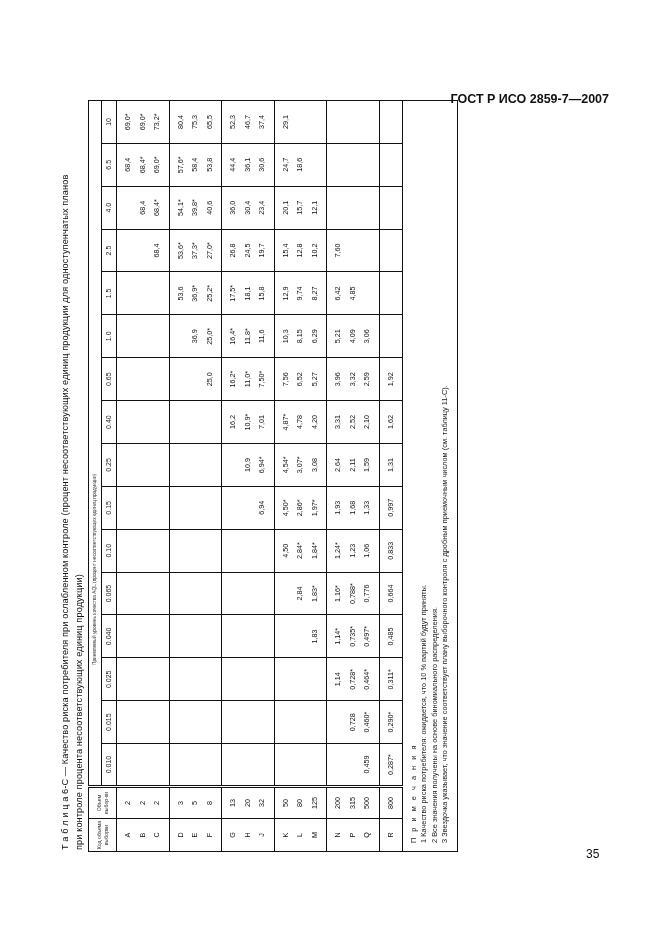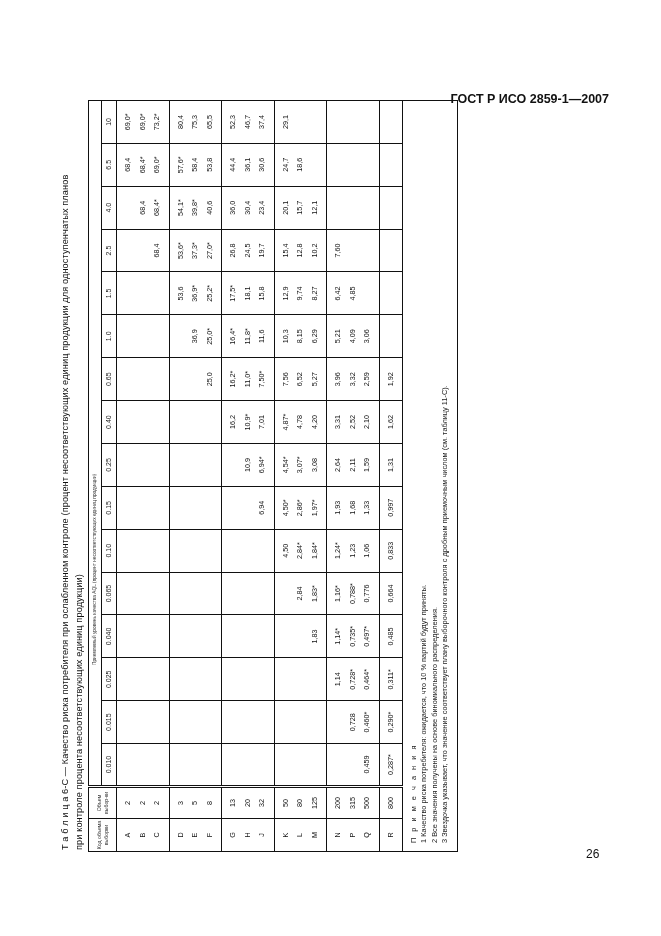--- a/index.html
+++ b/index.html
@@ -17,21 +17,21 @@
   .c0 { width:32px; } .c1 { width:30px; }
   .cell div { height:14.5px; line-height:14.5px; }
   .cell { vertical-align:top; padding-top:4px; padding-bottom:4px; }
   .dbl { border-right:3px double #111; }
   .notes { font-size:7.4px; line-height:10.3px; padding:6px 0 0 8px; color:#222; border:1px solid #111; border-top:none; height:48px; }
   .notes .nt { letter-spacing:2px; }
 </style>
 </head>
 <body>
 
-<div class="hdr">ГОСТ Р ИСО 2859-1—2007</div>
+<div class="hdr">ГОСТ Р ИСО 2859-7—2007</div>
 
 <div class="rot">
   <div class="title">
     <div>Т а б л и ц а  6-С — Качество риска потребителя при ослабленном контроле (процент несоответствующих единиц продукции для одноступенчатых планов</div>
     <div>при контроле процента несоответствующих единиц продукции)</div>
   </div>
   <table>
     <thead>
       <tr>
         <th class="c0" rowspan="2">Код объема выборки</th>
@@ -577,13 +577,13 @@
       </tbody>
   </table>
   <div class="notes">
     <div class="nt">П р и м е ч а н и я</div>
     <div>1 Качество риска потребителя: ожидается, что 10 % партий будут приняты.</div>
     <div>2 Все значения получены на основе биномиального распределения.</div>
     <div>3 Звездочка указывает, что значение соответствует плану выборочного контроля с дробным приемочным числом (см. таблицу 11-С).</div>
   </div>
 </div>
 
-<div class="pagenum">26</div>
+<div class="pagenum">35</div>
 
 </body></html>

